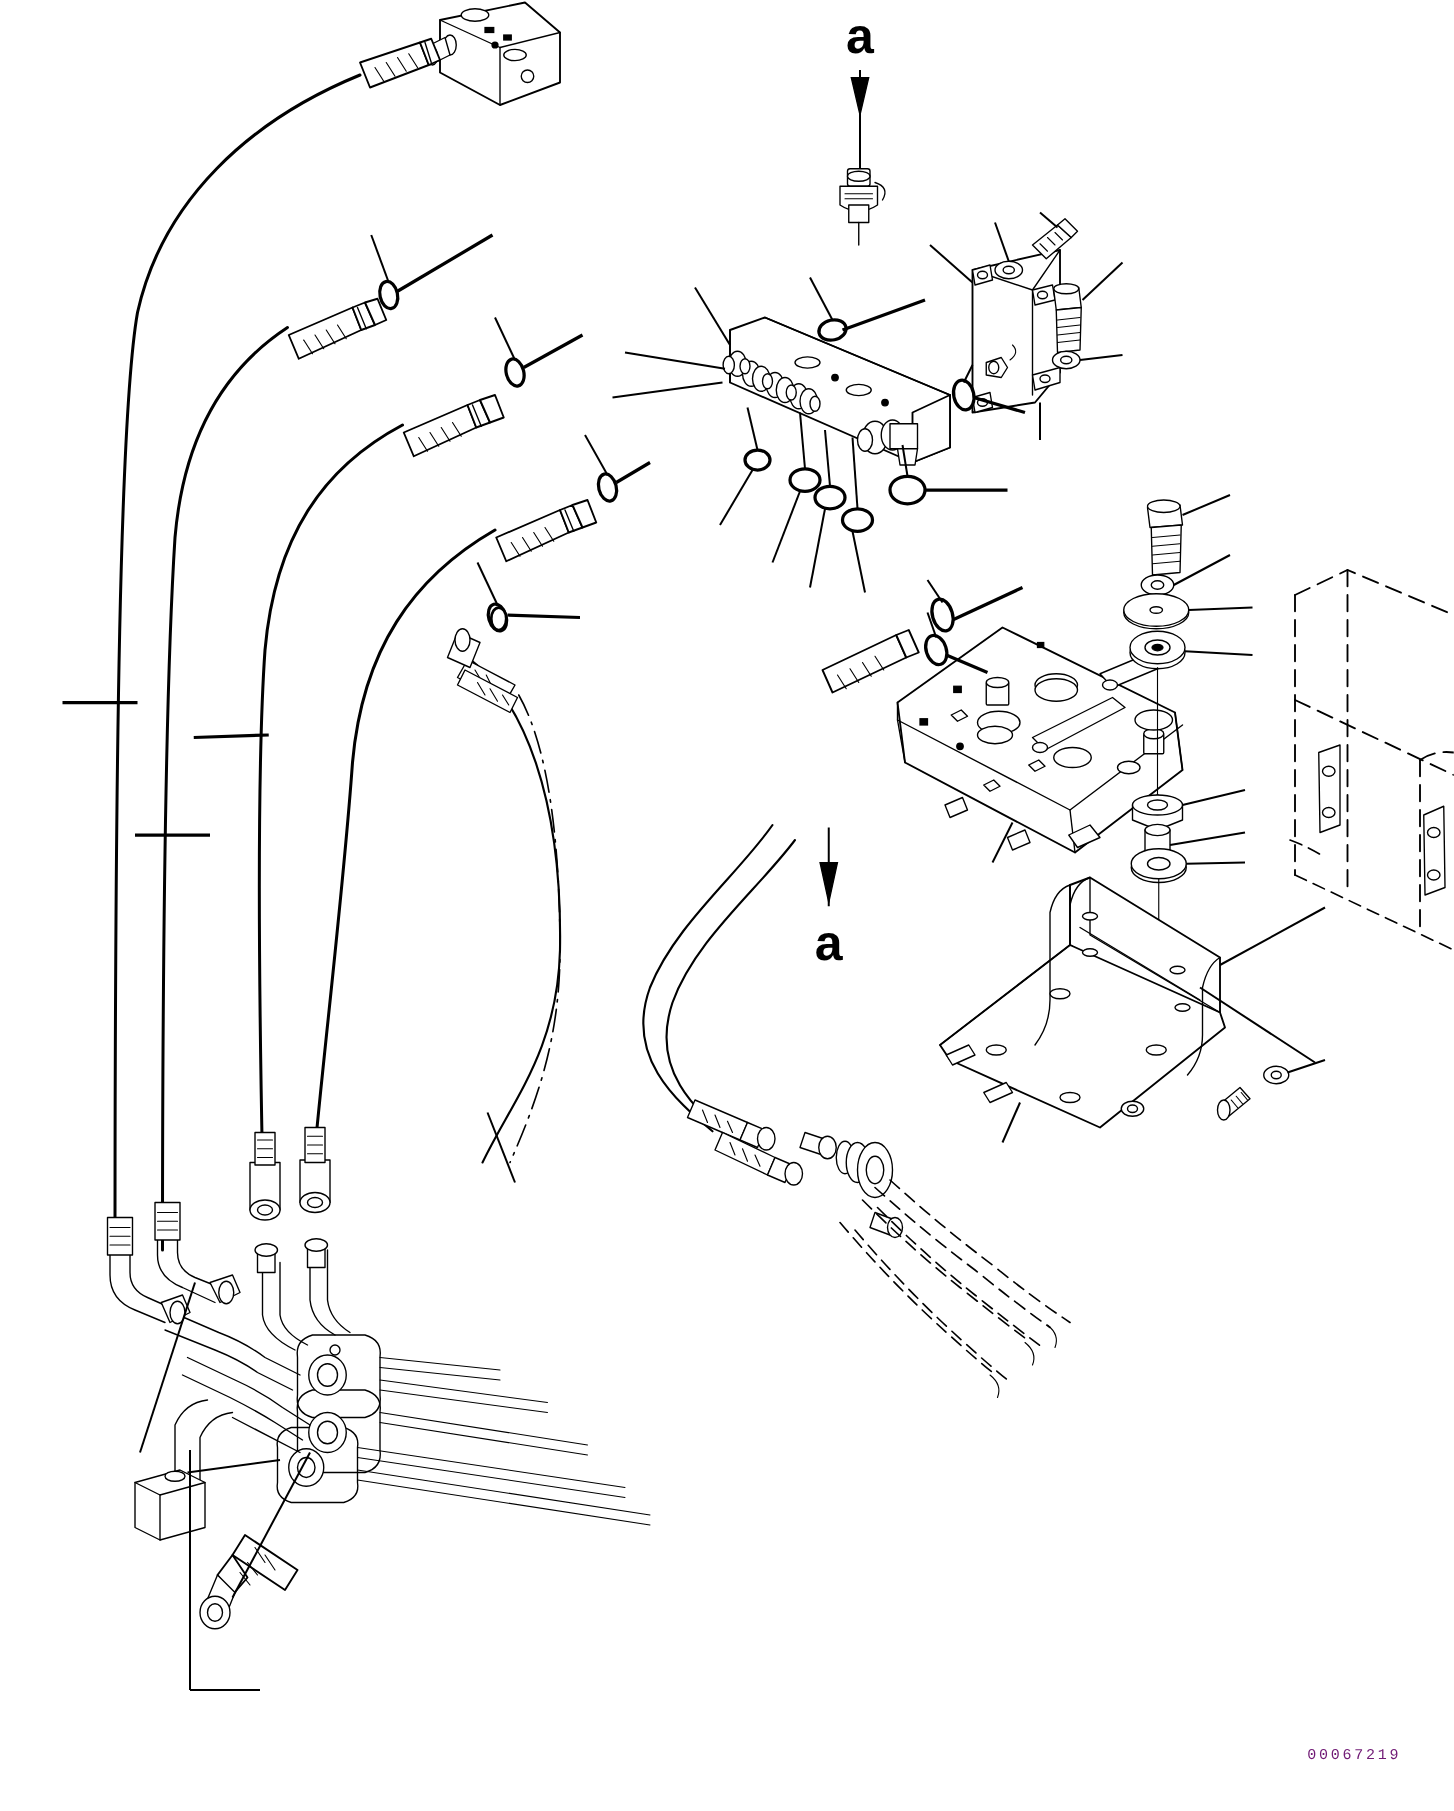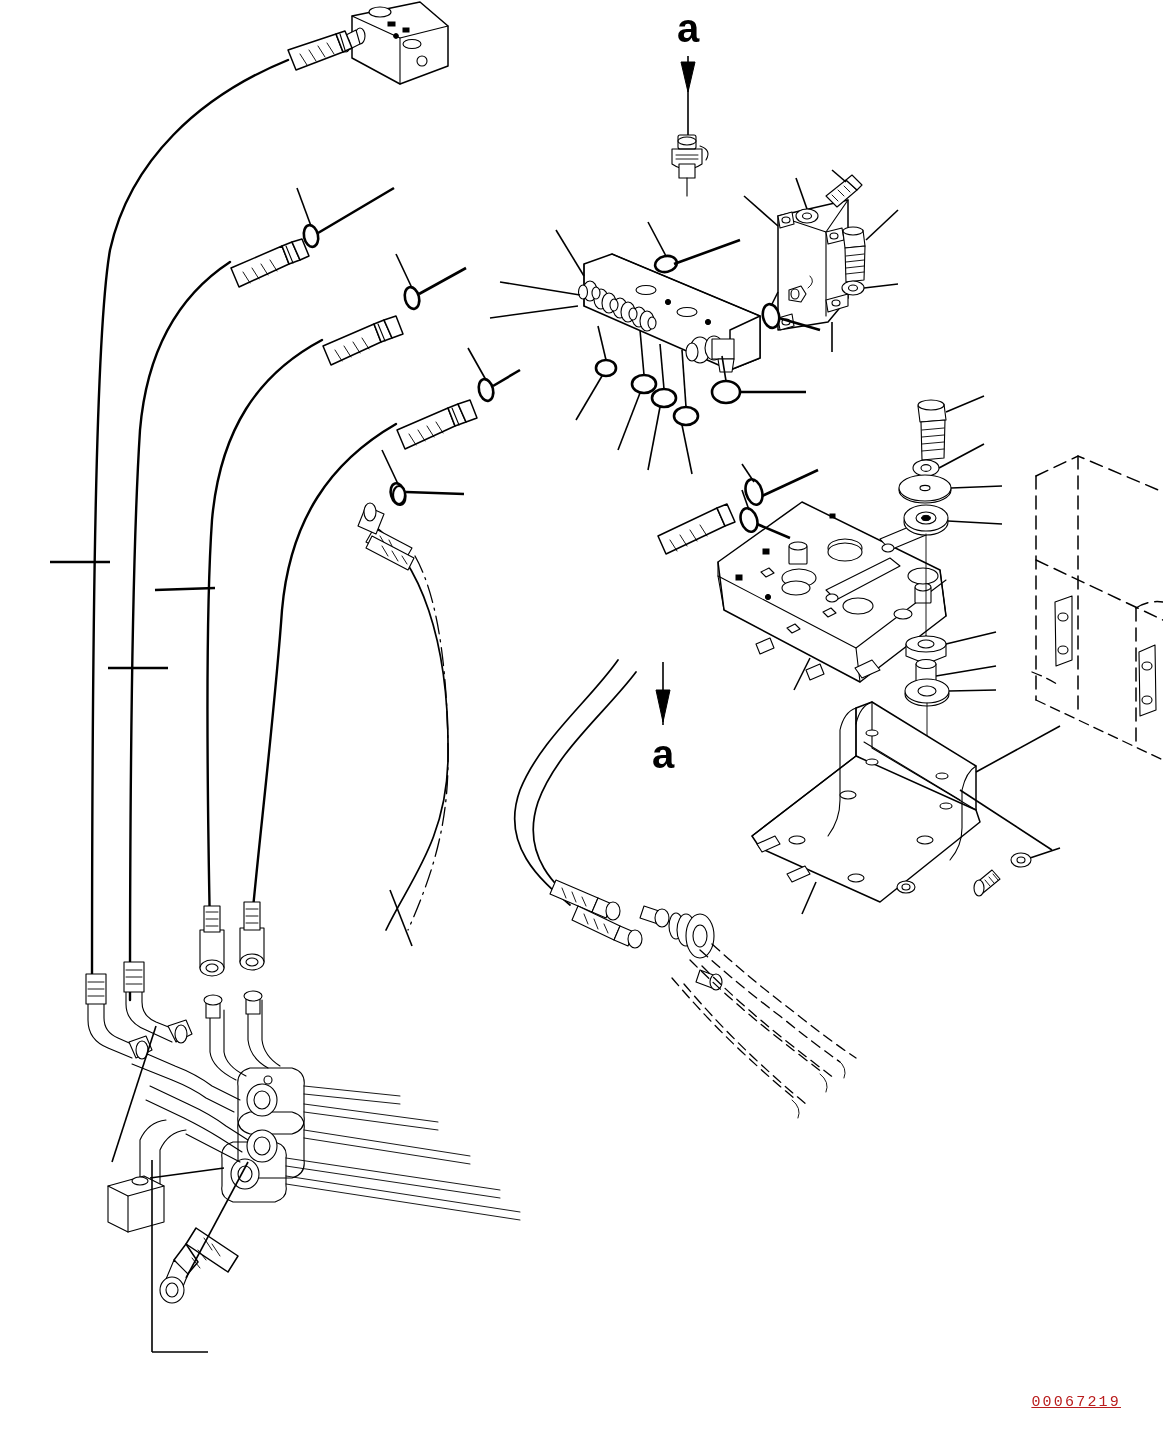--- a/index.html
+++ b/index.html
@@ -22,21 +22,21 @@
   .lead-h{fill:none;stroke:#000;stroke-width:2.6;stroke-linecap:butt;}
   .fillw{fill:#ffffff;stroke:#000;stroke-width:1.5;stroke-linejoin:round;}
   .fillw-t{fill:#ffffff;stroke:#000;stroke-width:1.1;stroke-linejoin:round;}
   .fillk{fill:#000;stroke:#000;stroke-width:1;}
   .oring{fill:#ffffff;stroke:#000;stroke-width:2.6;}
   .oring-s{fill:#ffffff;stroke:#000;stroke-width:2.2;}
   .seclabel{font-family:"Liberation Sans", sans-serif;font-size:40px;
             font-weight:700;fill:#000;}
   #drawing-number{position:absolute;right:42px;bottom:38px;
       font-family:"Liberation Mono","DejaVu Sans Mono",monospace;
-      font-size:15px;letter-spacing:2.2px;color:#b91c1c;white-space:nowrap;text-decoration:underline;}
+      font-size:12px;letter-spacing:2.2px;color:#701a75;white-space:nowrap;}
 </style>
 </head>
 <body>
 
 <div id="sheet">
 
 <svg id="dwg" viewBox="0 0 1163 1449">
 
   <g>
     <line class="lead" x1="688" y1="56" x2="688" y2="135"></line>

